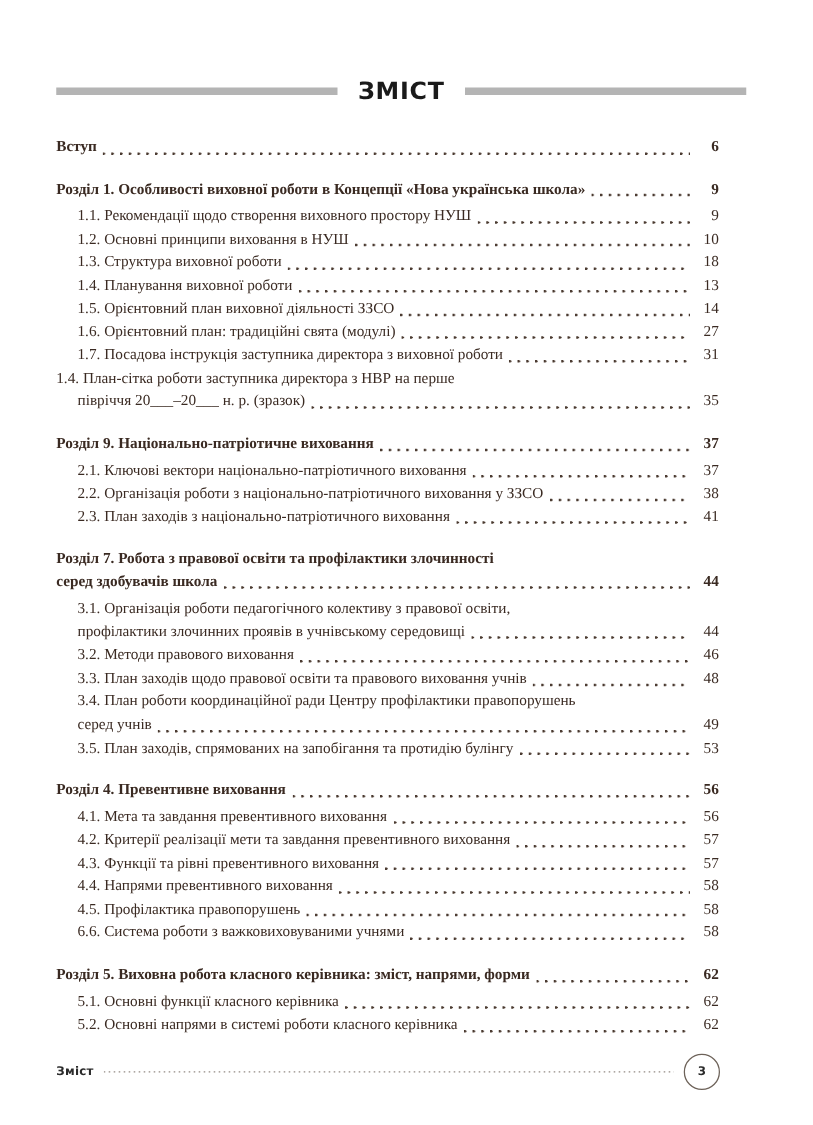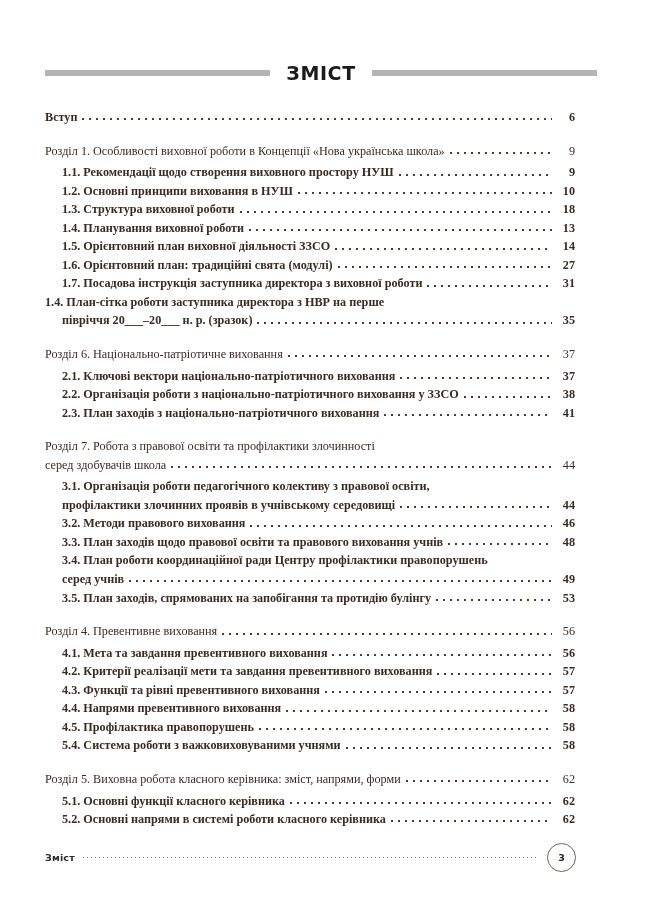--- a/index.html
+++ b/index.html
@@ -97,39 +97,39 @@
     text-align: right;
     white-space: pre;
   }
 
   
   .lvl-front {
     font-weight: bold;
     margin-bottom: 14px;
   }
   .lvl-chapter {
-    font-weight: normal;
+    font-weight: bold;
     margin-top: 15px;
     margin-bottom: 3px;
   }
   .lvl-section {
-    font-weight: bold;
+    font-weight: normal;
     margin-left: 17px;
     width: 513px;
   }
   .lvl-section .pageno { width: 20px; }
 
   
   .entry .wrapline {
     display: block;
     white-space: pre;
   }
   .entry .lastrow {
     display: flex;
-    align-items: center;
+    align-items: flex-end;
     width: 100%;
   }
 
   
   .toc-footer {
     position: absolute;
     left: 45px;
     top: 843px;
     width: 530px;
     display: flex;
@@ -253,21 +253,21 @@
       <div class="entry lvl-section" style="margin-left: 17px; width: 513px;">
         <span class="wrapline" style="margin-left: -17px;">1.4. План-сітка роботи заступника директора з НВР на перше</span>
         <div class="lastrow">
           <span class="label">півріччя 20___–20___ н. р. (зразок)</span>
           <span class="leader"></span>
           <span class="pageno">35</span>
         </div>
       </div>
       <div class="entry lvl-chapter">
         <div class="lastrow">
-          <span class="label">Розділ 6. Національно-патріотичне виховання</span>
+          <span class="label">Розділ 9. Національно-патріотичне виховання</span>
           <span class="leader"></span>
           <span class="pageno">37</span>
         </div>
       </div>
       <div class="entry lvl-section">
         <div class="lastrow">
           <span class="label">2.1. Ключові вектори національно-патріотичного виховання</span>
           <span class="leader"></span>
           <span class="pageno">37</span>
         </div>
@@ -368,21 +368,21 @@
       </div>
       <div class="entry lvl-section">
         <div class="lastrow">
           <span class="label">4.5. Профілактика правопорушень</span>
           <span class="leader"></span>
           <span class="pageno">58</span>
         </div>
       </div>
       <div class="entry lvl-section">
         <div class="lastrow">
-          <span class="label">5.4. Система роботи з важковиховуваними учнями</span>
+          <span class="label">6.6. Система роботи з важковиховуваними учнями</span>
           <span class="leader"></span>
           <span class="pageno">58</span>
         </div>
       </div>
       <div class="entry lvl-chapter">
         <div class="lastrow">
           <span class="label">Розділ 5. Виховна робота класного керівника: зміст, напрями, форми</span>
           <span class="leader"></span>
           <span class="pageno">62</span>
         </div>

